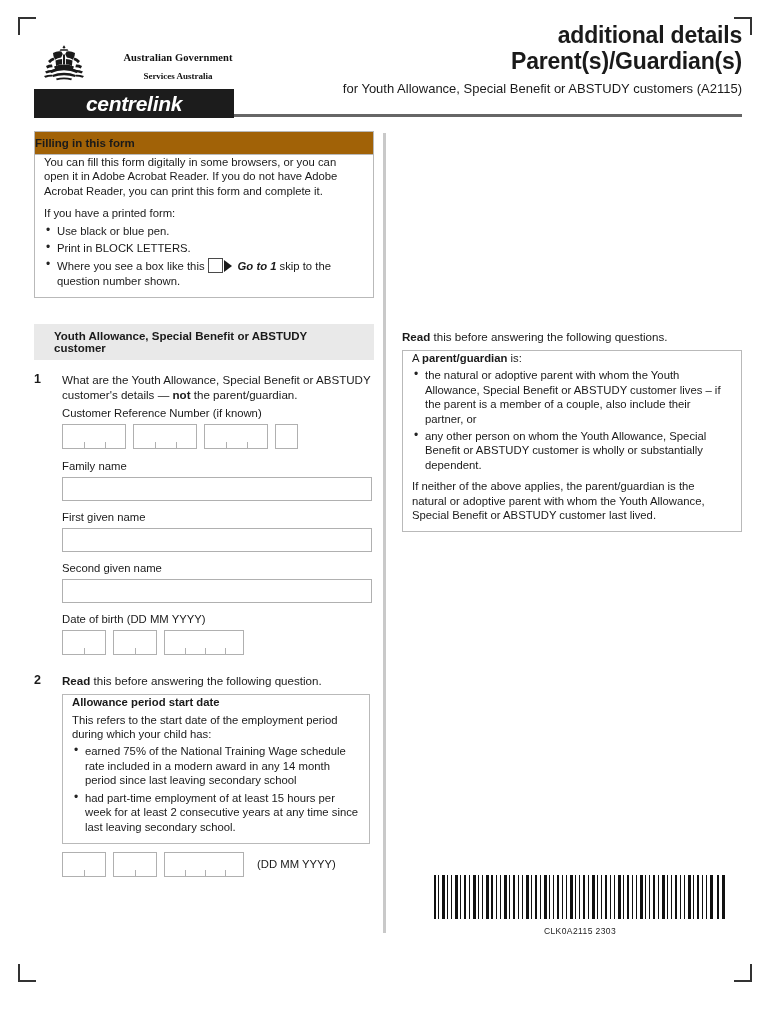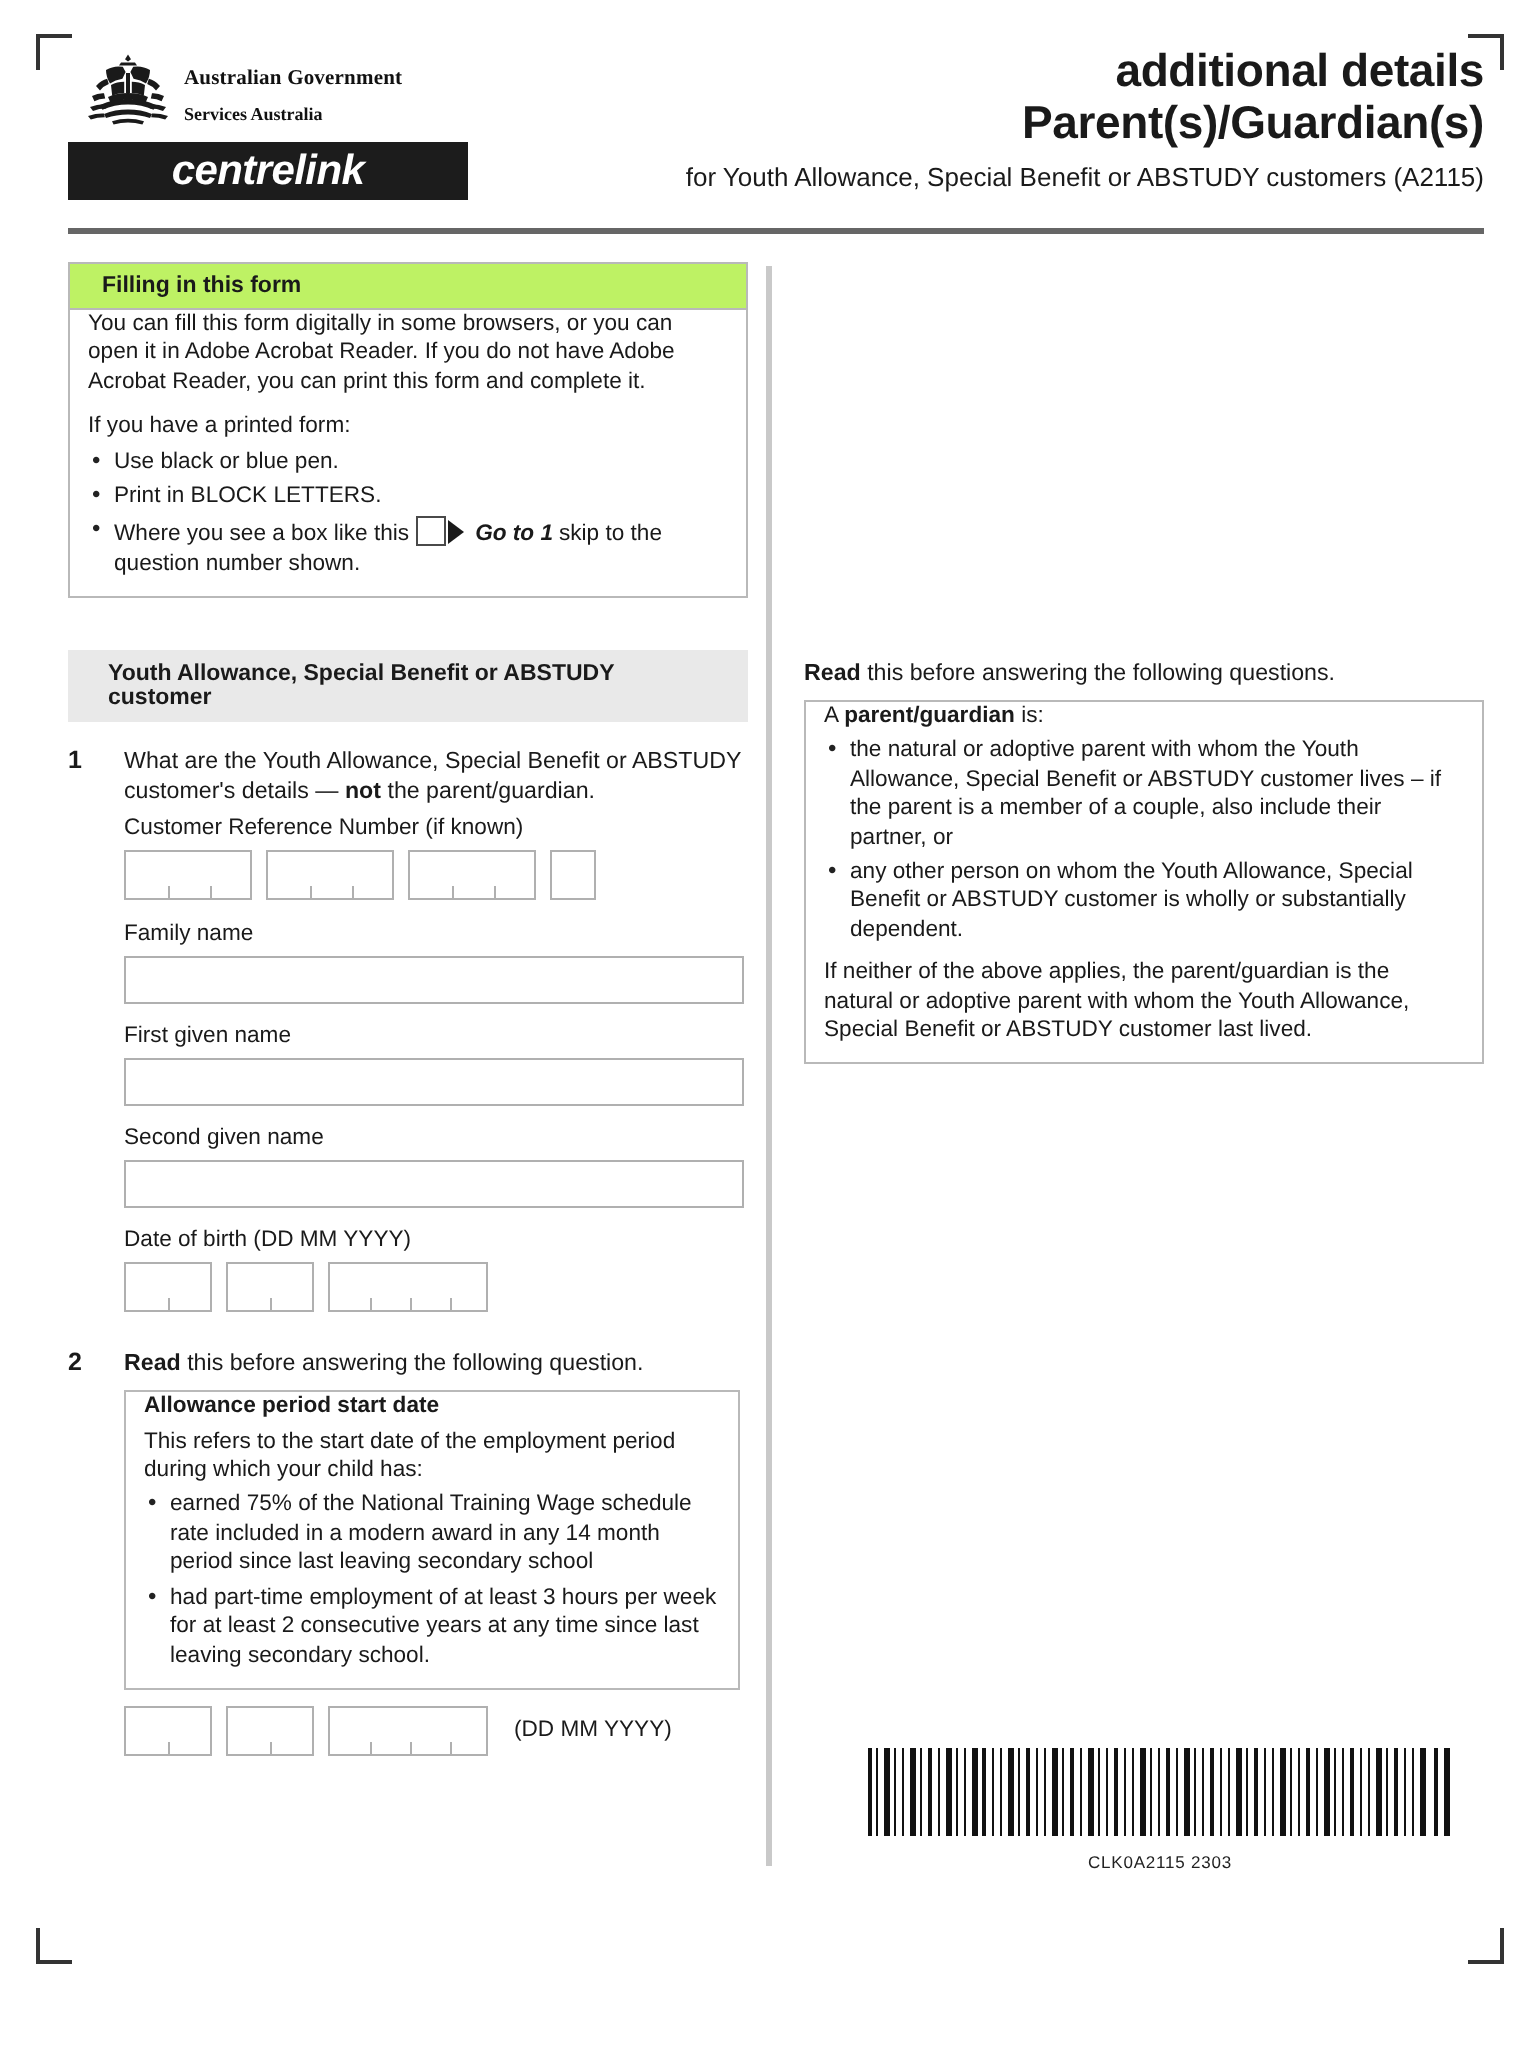--- a/index.html
+++ b/index.html
@@ -38,22 +38,23 @@
   }
 
   
   .header {
     position: relative;
     height: 86px;
   }
   .brand {
     position: absolute;
     left: 0;
-    top: 2px;
+    top: 20px;
     width: 230px;
+    text-align: center;
   }
   .crest-row {
     display: flex;
     align-items: flex-start;
     gap: 6px;
     padding-left: 8px;
   }
   .crest {
     width: 44px;
     height: 40px;
@@ -156,25 +157,25 @@
     height: 800px;
     background: #c9c9c9;
   }
 
   
   .infobox {
     border: 1px solid #b9b9b9;
     background: #fff;
   }
   .infobox-head {
-    background: #bef264;
+    background: #a16207;
     border-bottom: 1px solid #b9b9b9;
     font-weight: bold;
     font-size: 11.5px;
-    padding: 5px 8px 5px 16px;
+    padding: 5px 8px 5px 0;
   }
   .infobox-body {
     padding: 0 9px 9px 9px;
     font-size: 11.3px;
     line-height: 14.4px;
   }
   .infobox-body p { margin: 0 0 8px 0; }
   .infobox-body p.tight { margin-bottom: 3px; }
   .infobox-body p:last-child { margin-bottom: 0; }
 
@@ -487,21 +488,21 @@
         <div class="q-num">2</div>
         <div class="q-body">
           <div class="lead-text"><b>Read</b><span> this before answering the following question.</span></div>
 
           <div class="infobox" style="width:306px">
             <div class="infobox-body">
               <p class="tight" style="font-weight:bold">Allowance period start date</p>
               <p class="tight">This refers to the start date of the employment period during which your child has:</p>
               <ul class="bullets">
                 <li>earned 75% of the National Training Wage schedule rate included in a modern award in any 14 month period since last leaving secondary school</li>
-                <li>had part-time employment of at least 3 hours per week for at least 2 consecutive years at any time since last leaving secondary school.</li>
+                <li>had part-time employment of at least 15 hours per week for at least 2 consecutive years at any time since last leaving secondary school.</li>
               </ul>
             </div>
           </div>
 
 
           <div class="cellgroup-row" style="margin-top:8px">
             <div class="cellgroup" style="width:44px">
               <span class="tick" style="left:21px"></span>
             </div>
             <div class="cellgroup" style="width:44px">

